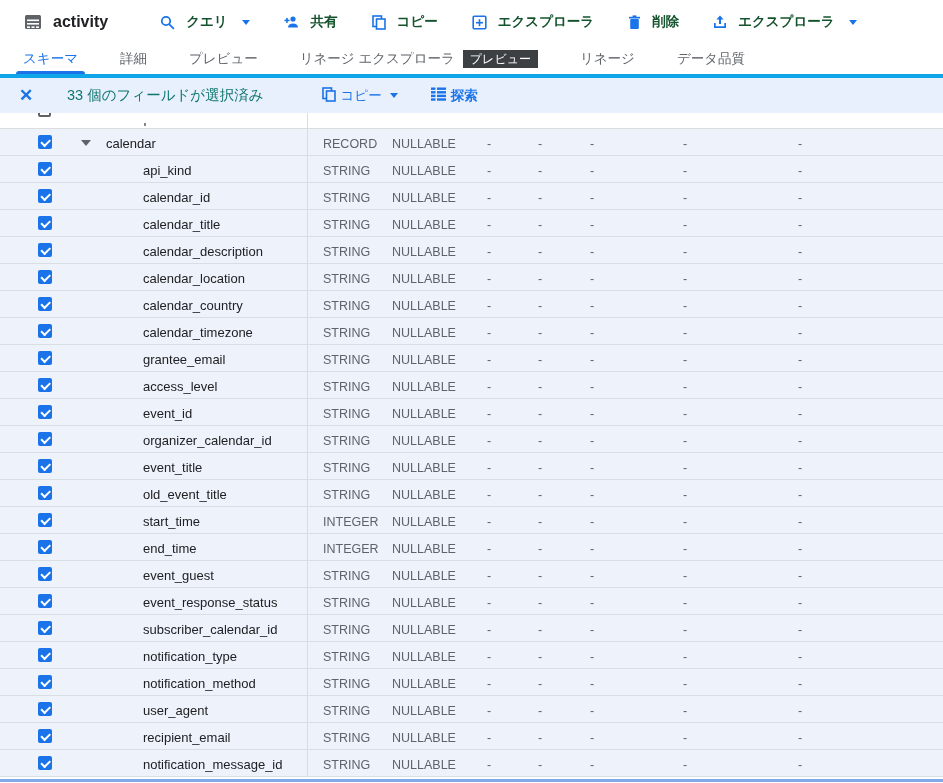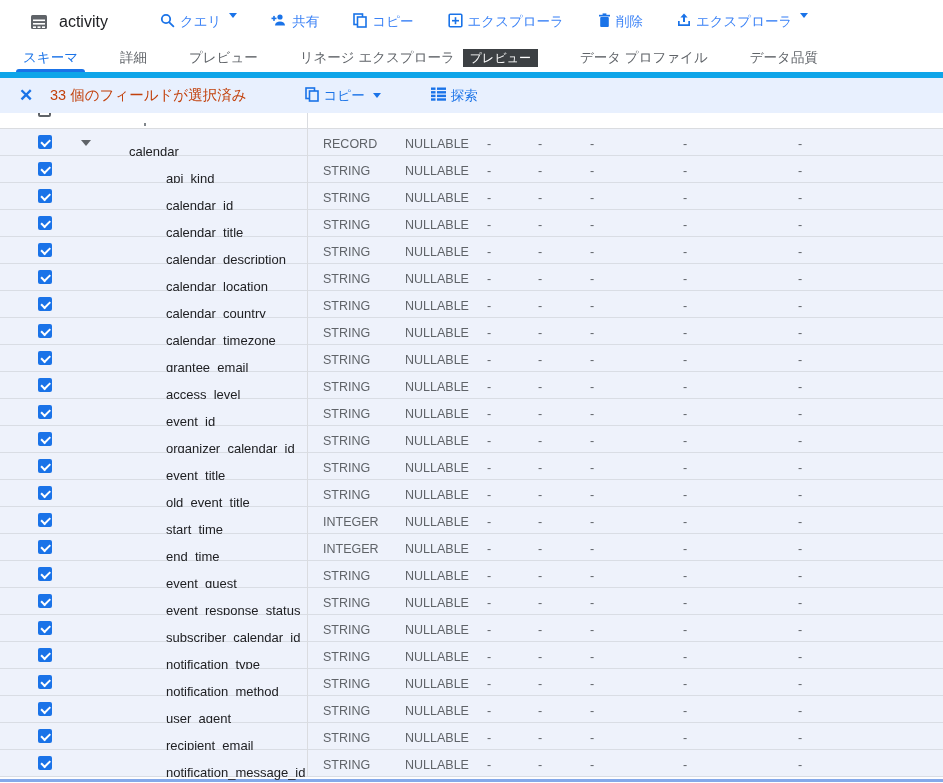--- a/index.html
+++ b/index.html
@@ -8,47 +8,48 @@
     font-family: "Liberation Sans", sans-serif;
     background: #ffffff;
     color: #202124;
     position: relative;
   }
   
   .topbar {
     height: 44px;
     display: flex;
     align-items: center;
-    padding-left: 30px;
+    padding-left: 24px;
     background: #fff;
+    font-weight: bold;
   }
   .table-glyph { width: 18px; height: 16px; display: inline-block; }
   .page-title {
     font-size: 16px;
     color: #202124;
     margin-left: 11px;
     margin-right: 52px;
   }
   .actions { display: flex; align-items: center; gap: 34px; }
   .action-btn {
-    display: flex; align-items: flex-start; gap: 5px;
-    color: #3b82f6; font-size: 13.5px; cursor: pointer; white-space: nowrap;
+    display: flex; align-items: center; gap: 11px;
+    color: #14532d; font-size: 13.5px; cursor: pointer; white-space: nowrap;
   }
   .action-btn svg { display: block; }
   .caret {
     width: 0; height: 0; margin-left: 3px;
     border-left: 4.5px solid transparent;
     border-right: 4.5px solid transparent;
     border-top: 5px solid #1a73e8;
     display: inline-block;
   }
   
   .tabbar {
     height: 34px;
-    border-bottom: 6px solid #0ea5e9;
+    border-bottom: 4px solid #0ea5e9;
     display: flex;
     align-items: stretch;
     padding-left: 2px;
     background: #fff;
   }
   .tab {
     display: flex; align-items: center;
     padding: 0 21px;
     font-size: 13.5px;
     color: #5f6368;
@@ -69,27 +70,27 @@
   .selbar {
     height: 35px;
     background: #e8f0fe;
     display: flex; align-items: center;
     padding-left: 16px;
   }
   .close-x {
     color: #1a73e8; font-size: 17px; line-height: 1; cursor: pointer;
     width: 20px; text-align: center; font-weight: bold;
   }
-  .sel-msg { font-size: 14.5px; color: #c2410c; margin-left: 14px; }
+  .sel-msg { font-size: 14.5px; color: #0f766e; margin-left: 31px; }
   .sel-action {
     display: flex; align-items: center; gap: 5px;
     color: #1a73e8; font-size: 13.5px; cursor: pointer;
   }
   .sel-copy { margin-left: 58px; }
-  .sel-explore { margin-left: 50px; }
+  .sel-explore { margin-left: 33px; font-weight: bold; }
   
   .table-wrap { position: relative; background: #fff; }
   .col-divider {
     position: absolute; left: 307px; top: 0; width: 1px; height: 664px;
     background: #dadce0; z-index: 3;
   }
   .header-partial {
     height: 16px; background: #fff;
     border-bottom: 1px solid #dadce0;
     position: relative; overflow: hidden;
@@ -121,29 +122,29 @@
     transform: rotate(-45deg);
   }
   .expander {
     position: absolute; left: 81px; top: 11px;
     width: 0; height: 0; cursor: pointer;
     border-left: 5px solid transparent;
     border-right: 5px solid transparent;
     border-top: 6px solid #5f6368;
   }
   .fname {
-    position: absolute; top: 15px; font-size: 13px; color: #202124; white-space: nowrap; margin-left: 23px;
+    position: absolute; top: 7px; font-size: 13px; color: #202124; white-space: nowrap;
   }
   .lvl0 { left: 106px; }
   .lvl1 { left: 143px; text-align: center; }
   .ftype, .fmode, .fdash {
     position: absolute; top: 8px; font-size: 12.5px; color: #5f6368; white-space: nowrap;
   }
   .ftype { left: 323px; }
-  .fmode { left: 405px; }
+  .fmode { left: 392px; }
   .d1 { left: 487px; } .d2 { left: 538px; } .d3 { left: 590px; }
   .d4 { left: 683px; } .d5 { left: 798px; }
   .bottom-gap { height: 2px; background: #fdfdfe; }
   .bottom-divider { height: 3px; background: #84a9ea; }
   .bottom-rest { height: 2px; background: #ffffff; }
 </style>
 </head>
 <body>
 
 <div class="topbar">
@@ -236,21 +237,21 @@
     <span>詳細</span>
   </div>
   <div class="tab">
     <span>プレビュー</span>
   </div>
   <div class="tab">
     <span>リネージ エクスプローラ</span>
     <span class="tab-badge">プレビュー</span>
   </div>
   <div class="tab">
-    <span>データ プロファイル</span>
+    <span>リネージ</span>
   </div>
   <div class="tab">
     <span>データ品質</span>
   </div>
 </div>
 
 <div class="selbar">
   <span class="close-x">✕</span>
   <span class="sel-msg">33 個のフィールドが選択済み</span>
 

